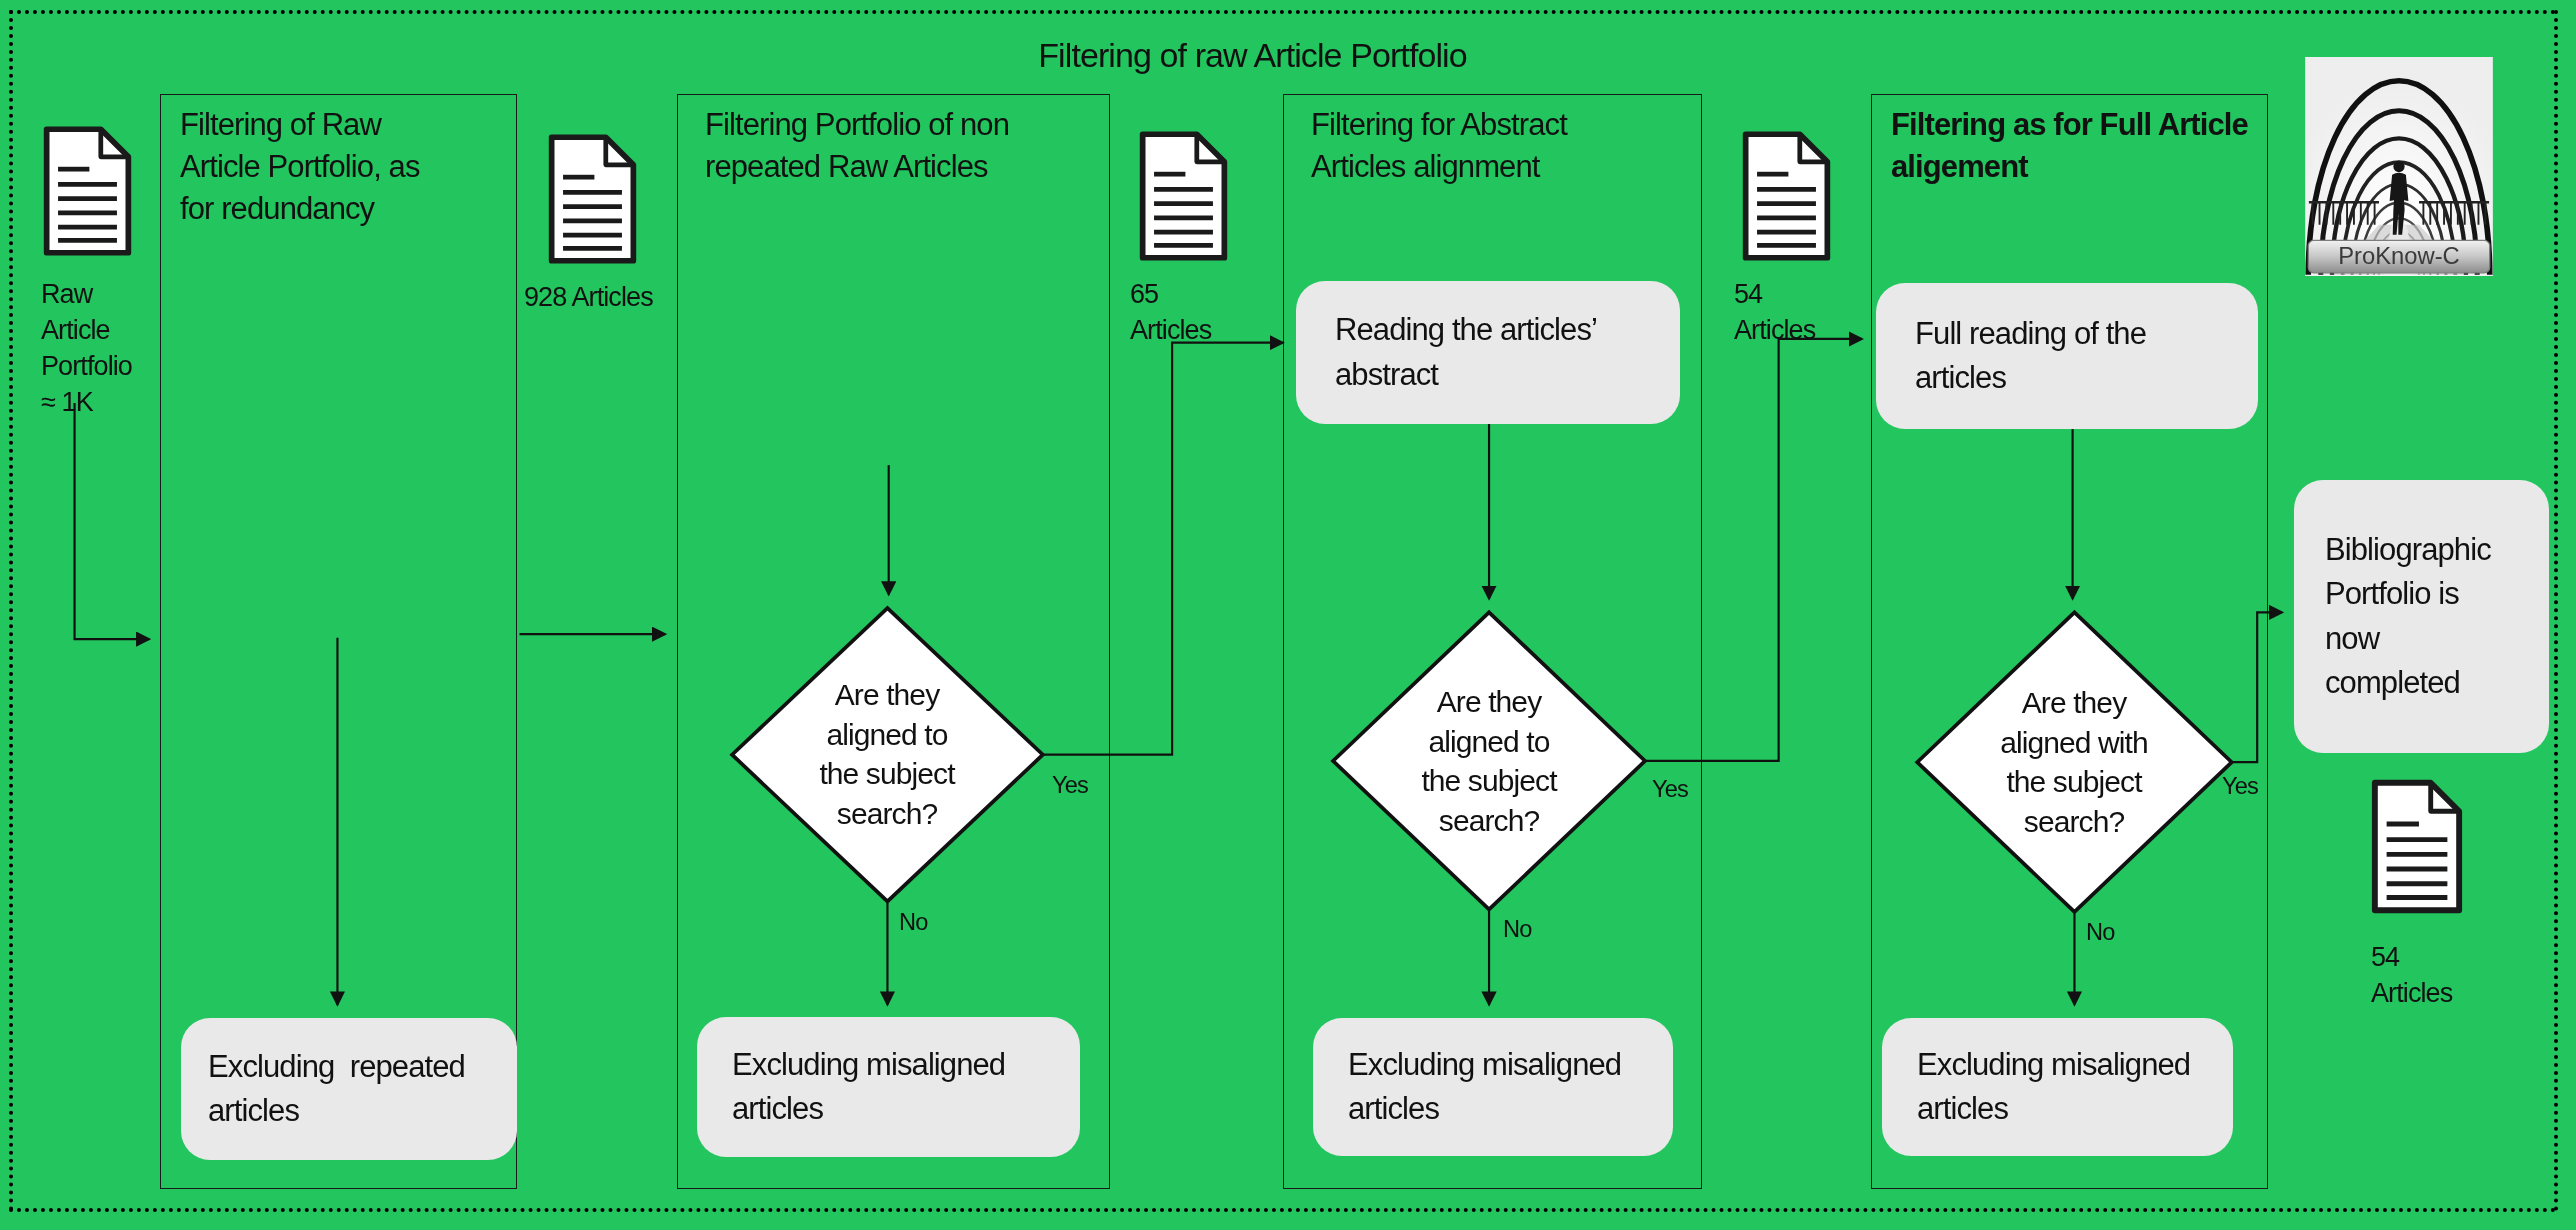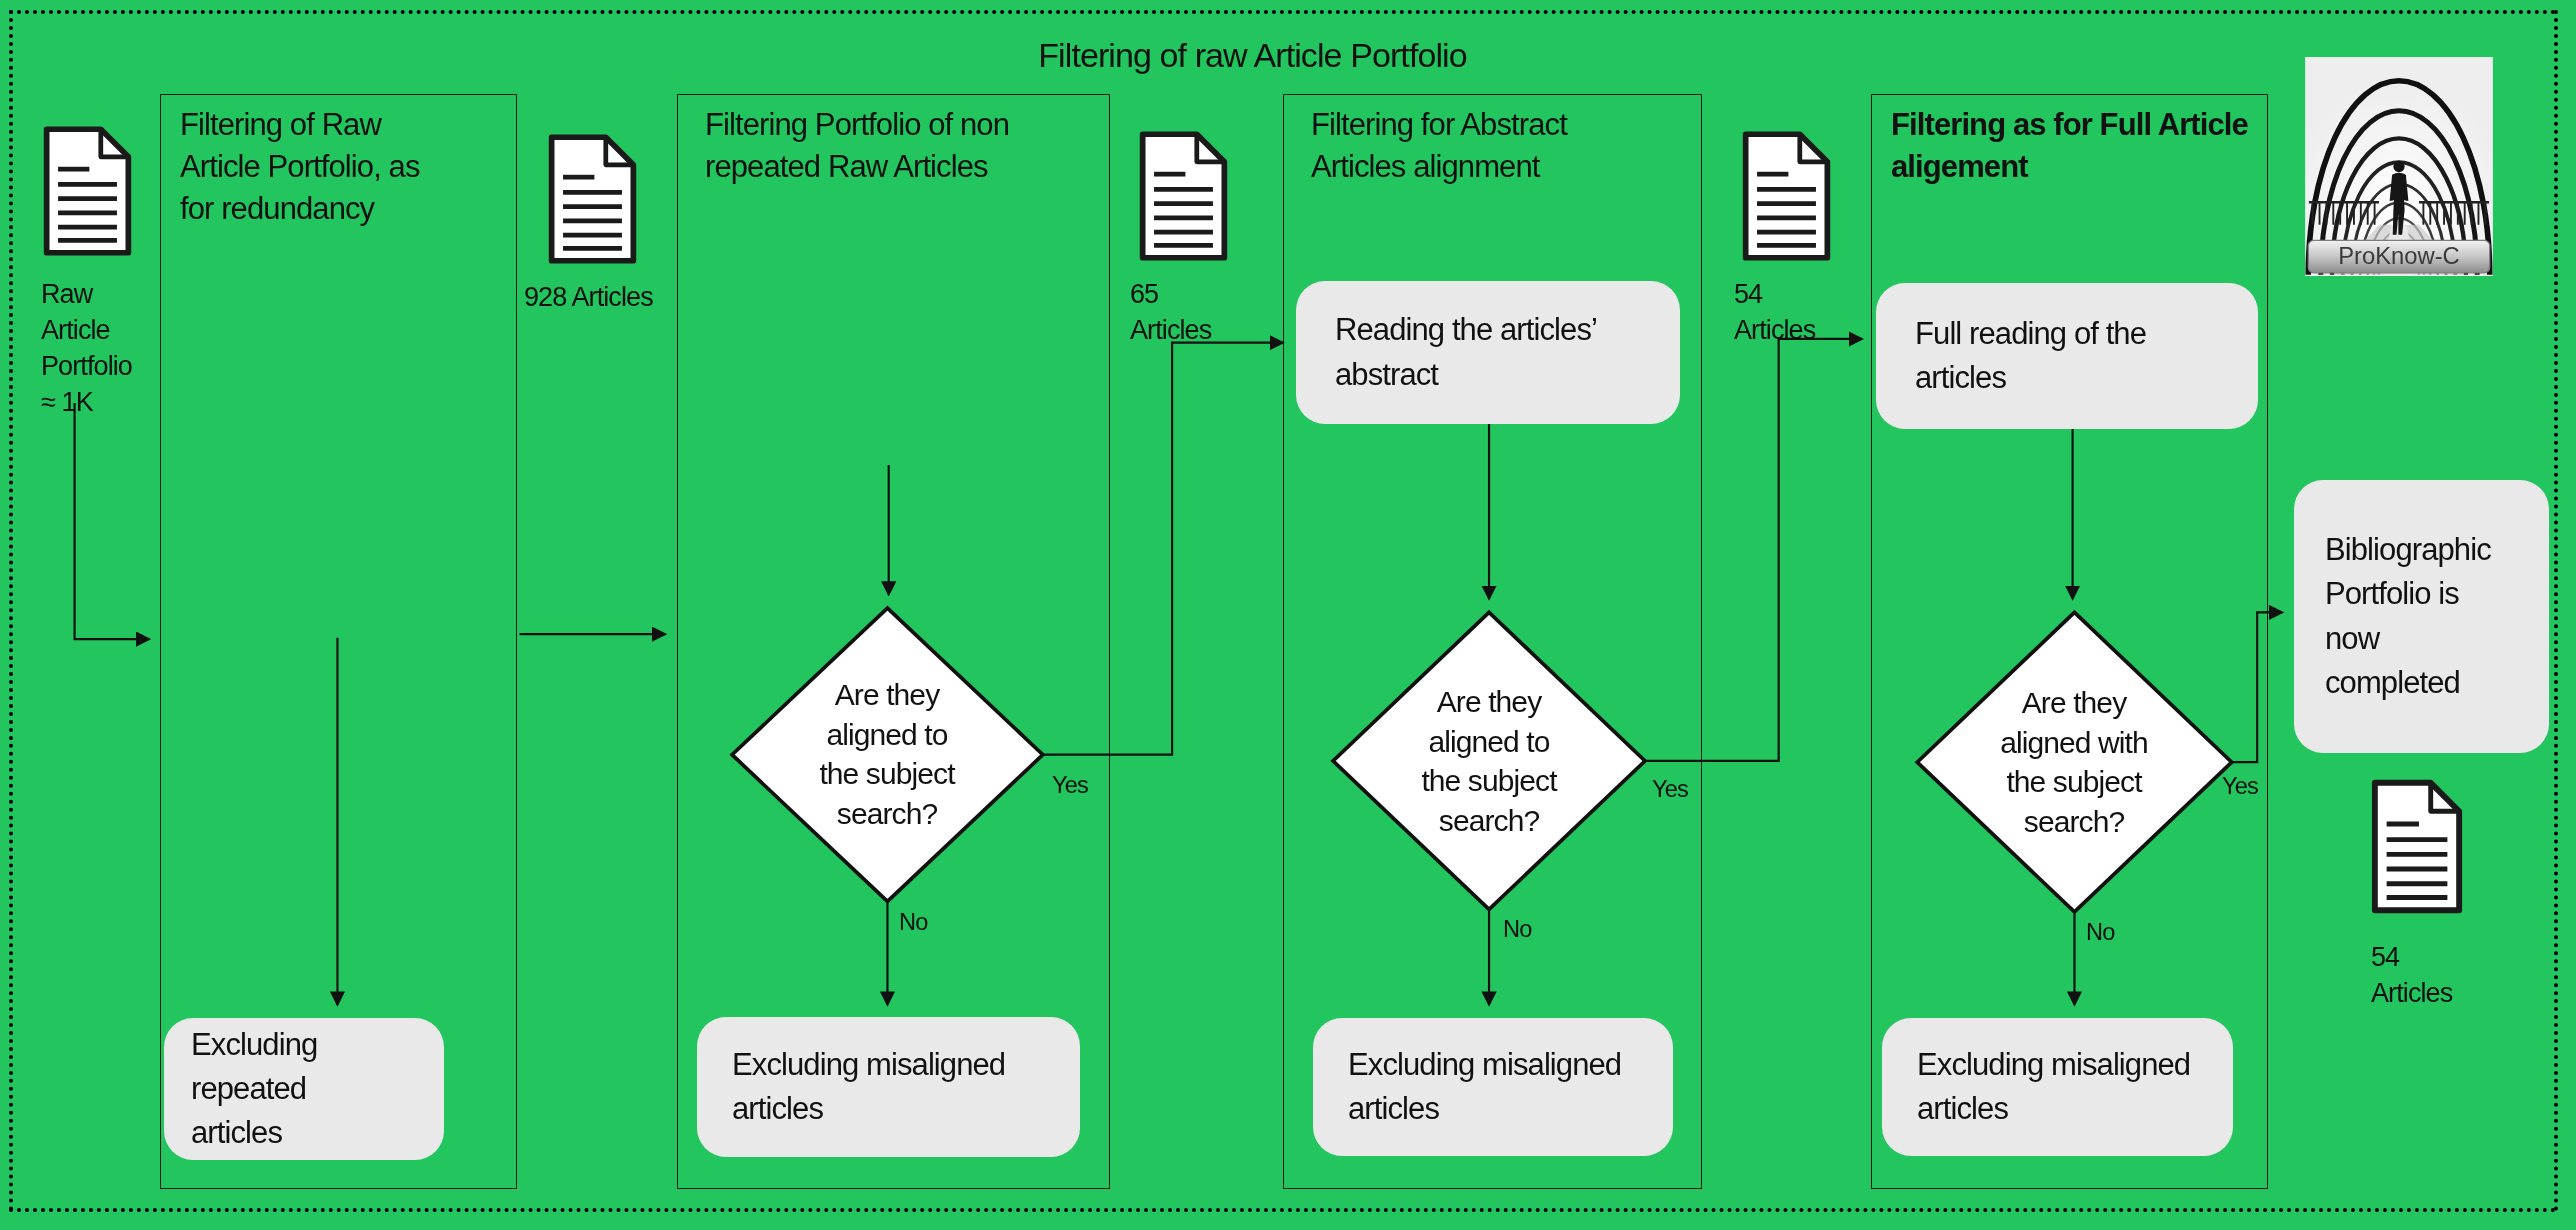--- a/index.html
+++ b/index.html
@@ -148,21 +148,21 @@
   <div class="small-label" style="left:1734px; top:277px;  width:124px;">54
 Articles</div>
   <div class="small-label" style="left:2371px; top:940px; width:137px;">54
 Articles</div>
 
   <div class="gbox" style="left:1296px; top:281px;  width:384px; height:143px; padding-left:39px;">Reading the articles’
 abstract</div>
   <div class="gbox" style="left:1876px; top:283px;  width:382px; height:146px; padding-left:39px;">Full reading of the
 articles</div>
 
-  <div class="gbox" style="left:164px;  top:1018px; width:280px; height:142px; padding-left:27px;">Excluding  repeated
+  <div class="gbox" style="left:181px;  top:1018px; width:336px; height:142px; padding-left:27px;">Excluding  repeated
 articles</div>
   <div class="gbox" style="left:697px; top:1017px; width:383px; height:140px; padding-left:35px;">Excluding misaligned
 articles</div>
   <div class="gbox" style="left:1313px; top:1018px; width:360px; height:138px; padding-left:35px;">Excluding misaligned
 articles</div>
   <div class="gbox" style="left:1882px; top:1018px; width:351px; height:138px; padding-left:35px;">Excluding misaligned
 articles</div>
 
   <div class="gbox" style="left:2294px; top:480px;  width:255px; height:273px; padding-left:31px;">Bibliographic
 Portfolio is

